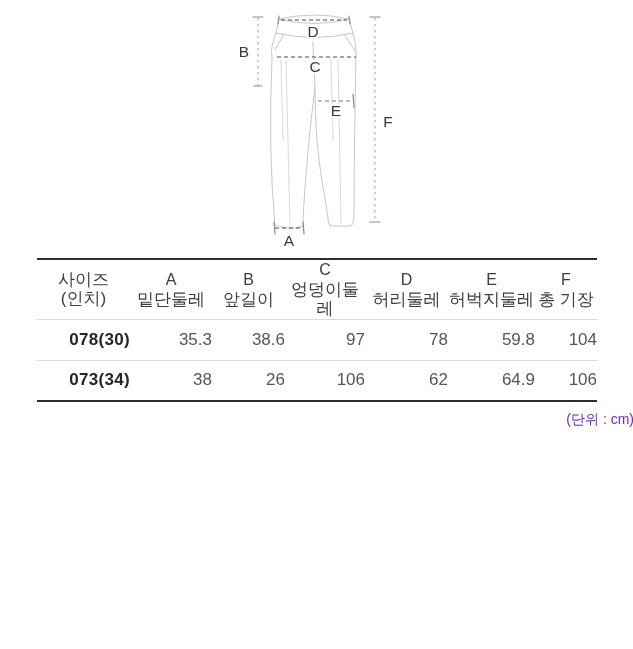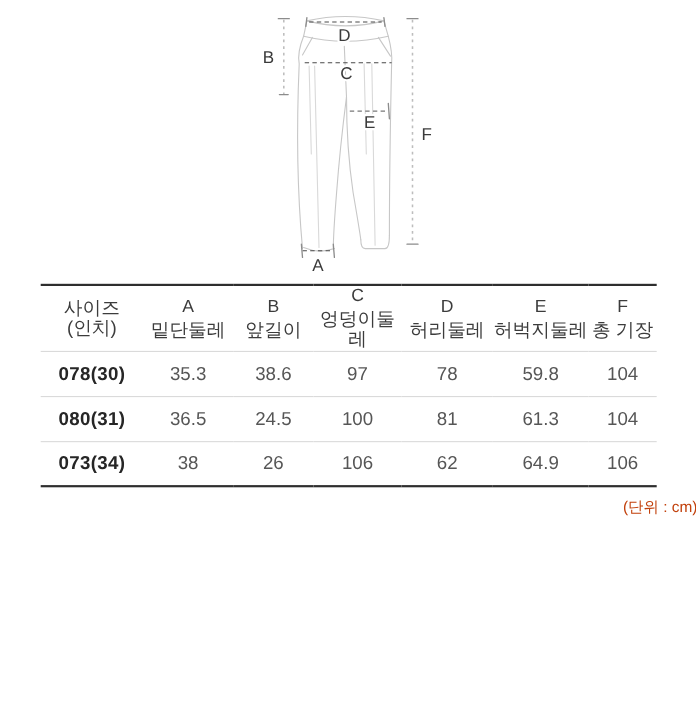--- a/index.html
+++ b/index.html
@@ -33,38 +33,38 @@
     font-weight: 400;
     color: #3c3c3c;
     text-align: center;
     vertical-align: middle;
     padding: 0;
   }
   .size-table th .letter { font-size: 16px; line-height: 20px; font-weight: 500; }
   .size-table th .kname  { font-size: 17px; line-height: 19px; }
   .size-table td {
     height: 41px;
-    text-align: center;
+    text-align: right;
     vertical-align: middle;
     font-size: 17px;
     font-weight: 400;
     color: #565656;
     padding: 0;
   }
   .size-table td.size-cell {
     font-weight: 700;
     color: #262626;
     letter-spacing: 0.3px;
   }
   .unit-note {
     width: 560px;
     margin: 9px 0 0 37px;
     text-align: right;
     font-size: 14px;
-    color: #c2410c;
+    color: #6d28d9;
   }
 </style>
 </head>
 <body>
 
 <div class="page">
 
   <div class="diagram-wrap">
     <svg width="633" height="258" viewBox="0 0 633 258">
 
@@ -174,29 +174,20 @@
         <tr>
           <td class="size-cell">078(30)</td>
           <td>35.3</td>
           <td>38.6</td>
           <td>97</td>
           <td>78</td>
           <td>59.8</td>
           <td>104</td>
         </tr>
         <tr>
-          <td class="size-cell">080(31)</td>
-          <td>36.5</td>
-          <td>24.5</td>
-          <td>100</td>
-          <td>81</td>
-          <td>61.3</td>
-          <td>104</td>
-        </tr>
-        <tr>
           <td class="size-cell">073(34)</td>
           <td>38</td>
           <td>26</td>
           <td>106</td>
           <td>62</td>
           <td>64.9</td>
           <td>106</td>
         </tr>
       </tbody>
     </table>

